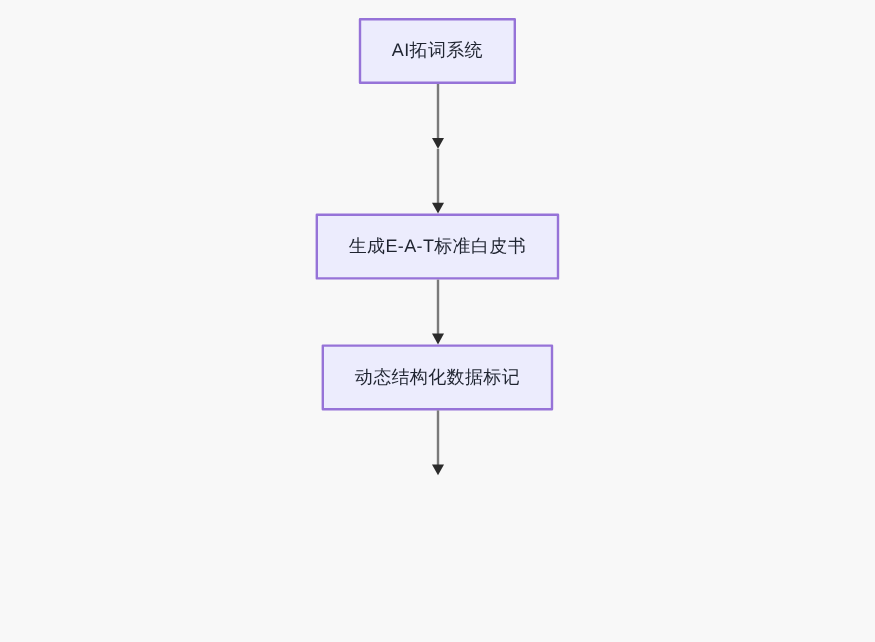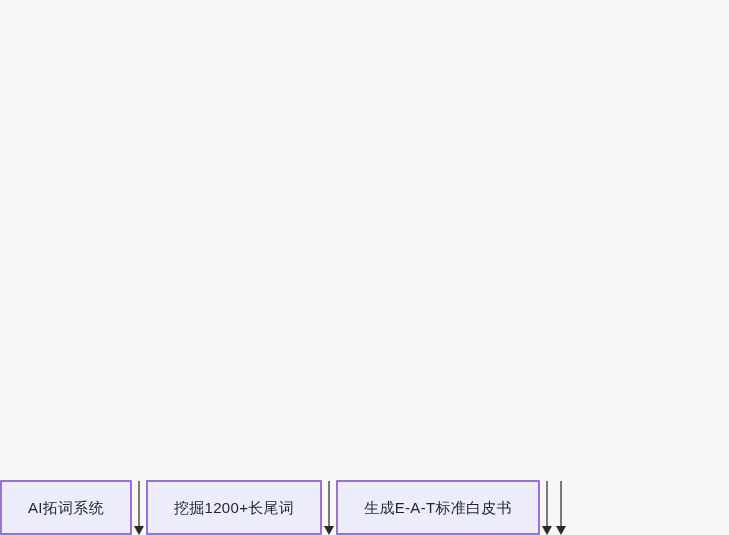--- a/index.html
+++ b/index.html
@@ -20,22 +20,22 @@
     height: 535px;
   }
 
   .flow-column {
     position: absolute;
     left: 0;
     top: 0;
     width: 729px;
     height: 535px;
     display: flex;
-    flex-direction: row;
-    align-items: flex-end;
+    flex-direction: column;
+    align-items: center;
     padding-top: 15px;
     box-sizing: border-box;
   }
 
   .node {
     box-sizing: border-box;
     height: 55px;
     display: flex;
     align-items: center;
     justify-content: center;
@@ -91,38 +91,38 @@
 
     <div class="node">
       <span class="node-label">AI拓词系统</span>
     </div>
 
     <div class="connector">
       <span class="line"></span>
       <span class="arrowhead"></span>
     </div>
 
-    <div class="node">
-      <span class="node-label">挖掘1200+长尾词</span>
-    </div>
 
     <div class="connector">
       <span class="line"></span>
       <span class="arrowhead"></span>
     </div>
 
     <div class="node">
       <span class="node-label">生成E-A-T标准白皮书</span>
     </div>
 
     <div class="connector">
       <span class="line"></span>
       <span class="arrowhead"></span>
     </div>
 
+    <div class="node">
+      <span class="node-label">动态结构化数据标记</span>
+    </div>
 
     <div class="connector">
       <span class="line"></span>
       <span class="arrowhead"></span>
     </div>
 
 
   </div>
 </div>
 

